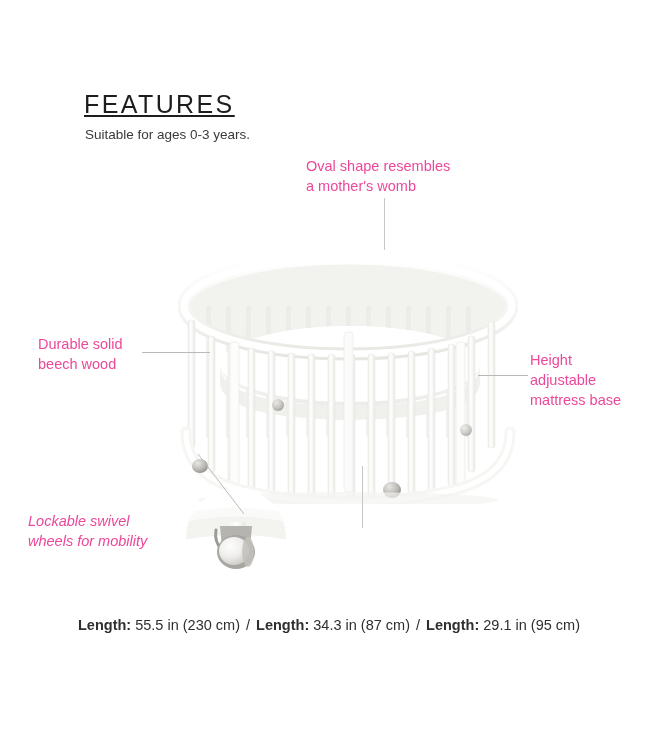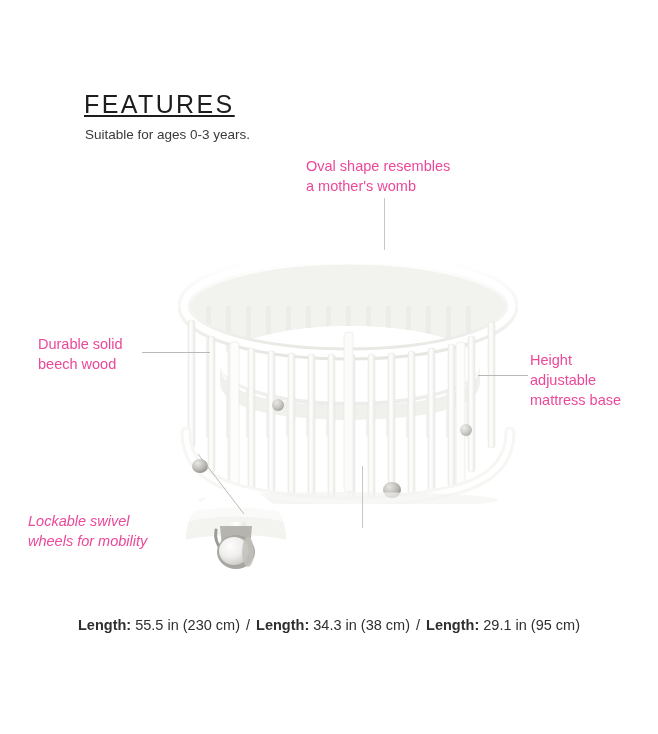--- a/index.html
+++ b/index.html
@@ -271,19 +271,19 @@
 
   <div class="callout callout-wheels">Lockable swivel
 wheels for mobility</div>
 
 
   <div class="dimensions">
     <b>Length:</b>
     <span>55.5 in (230 cm)</span>
     <span class="dim-sep">/</span>
     <b>Length:</b>
-    <span>34.3 in (38 cm)</span>
+    <span>34.3 in (87 cm)</span>
     <span class="dim-sep">/</span>
     <b>Length:</b>
     <span>29.1 in (95 cm)</span>
   </div>
 
 </div>
 
 </body></html>

